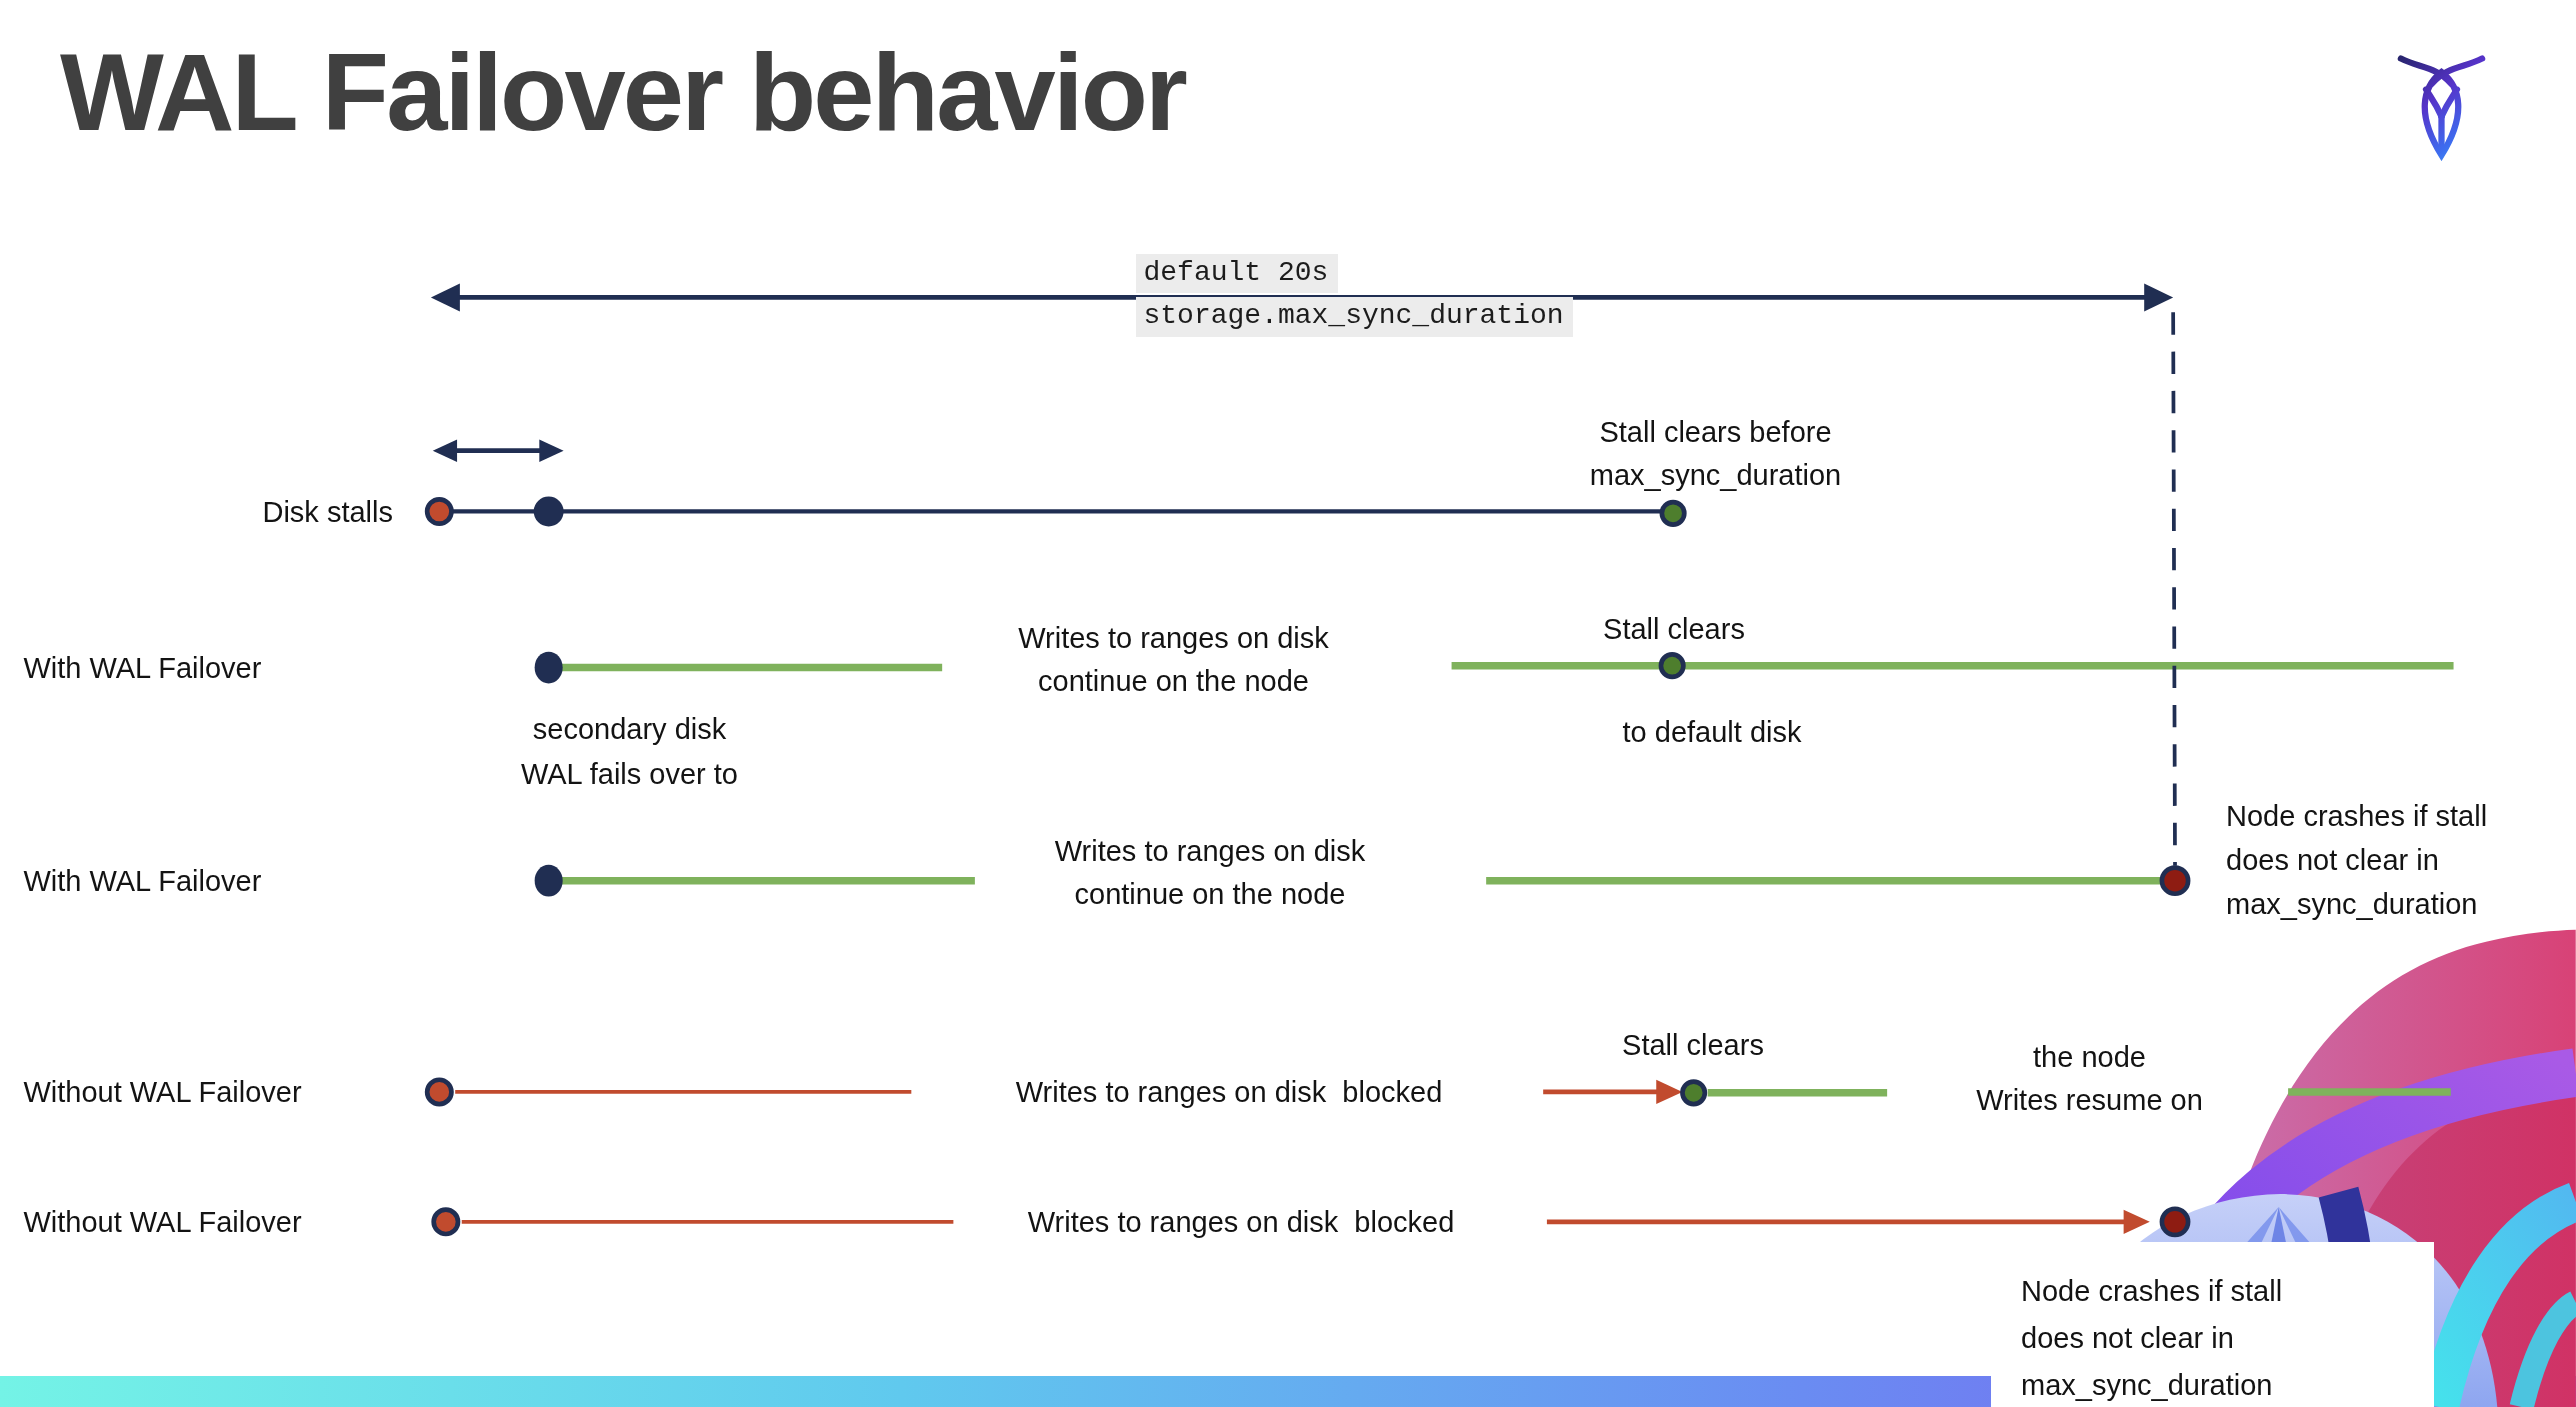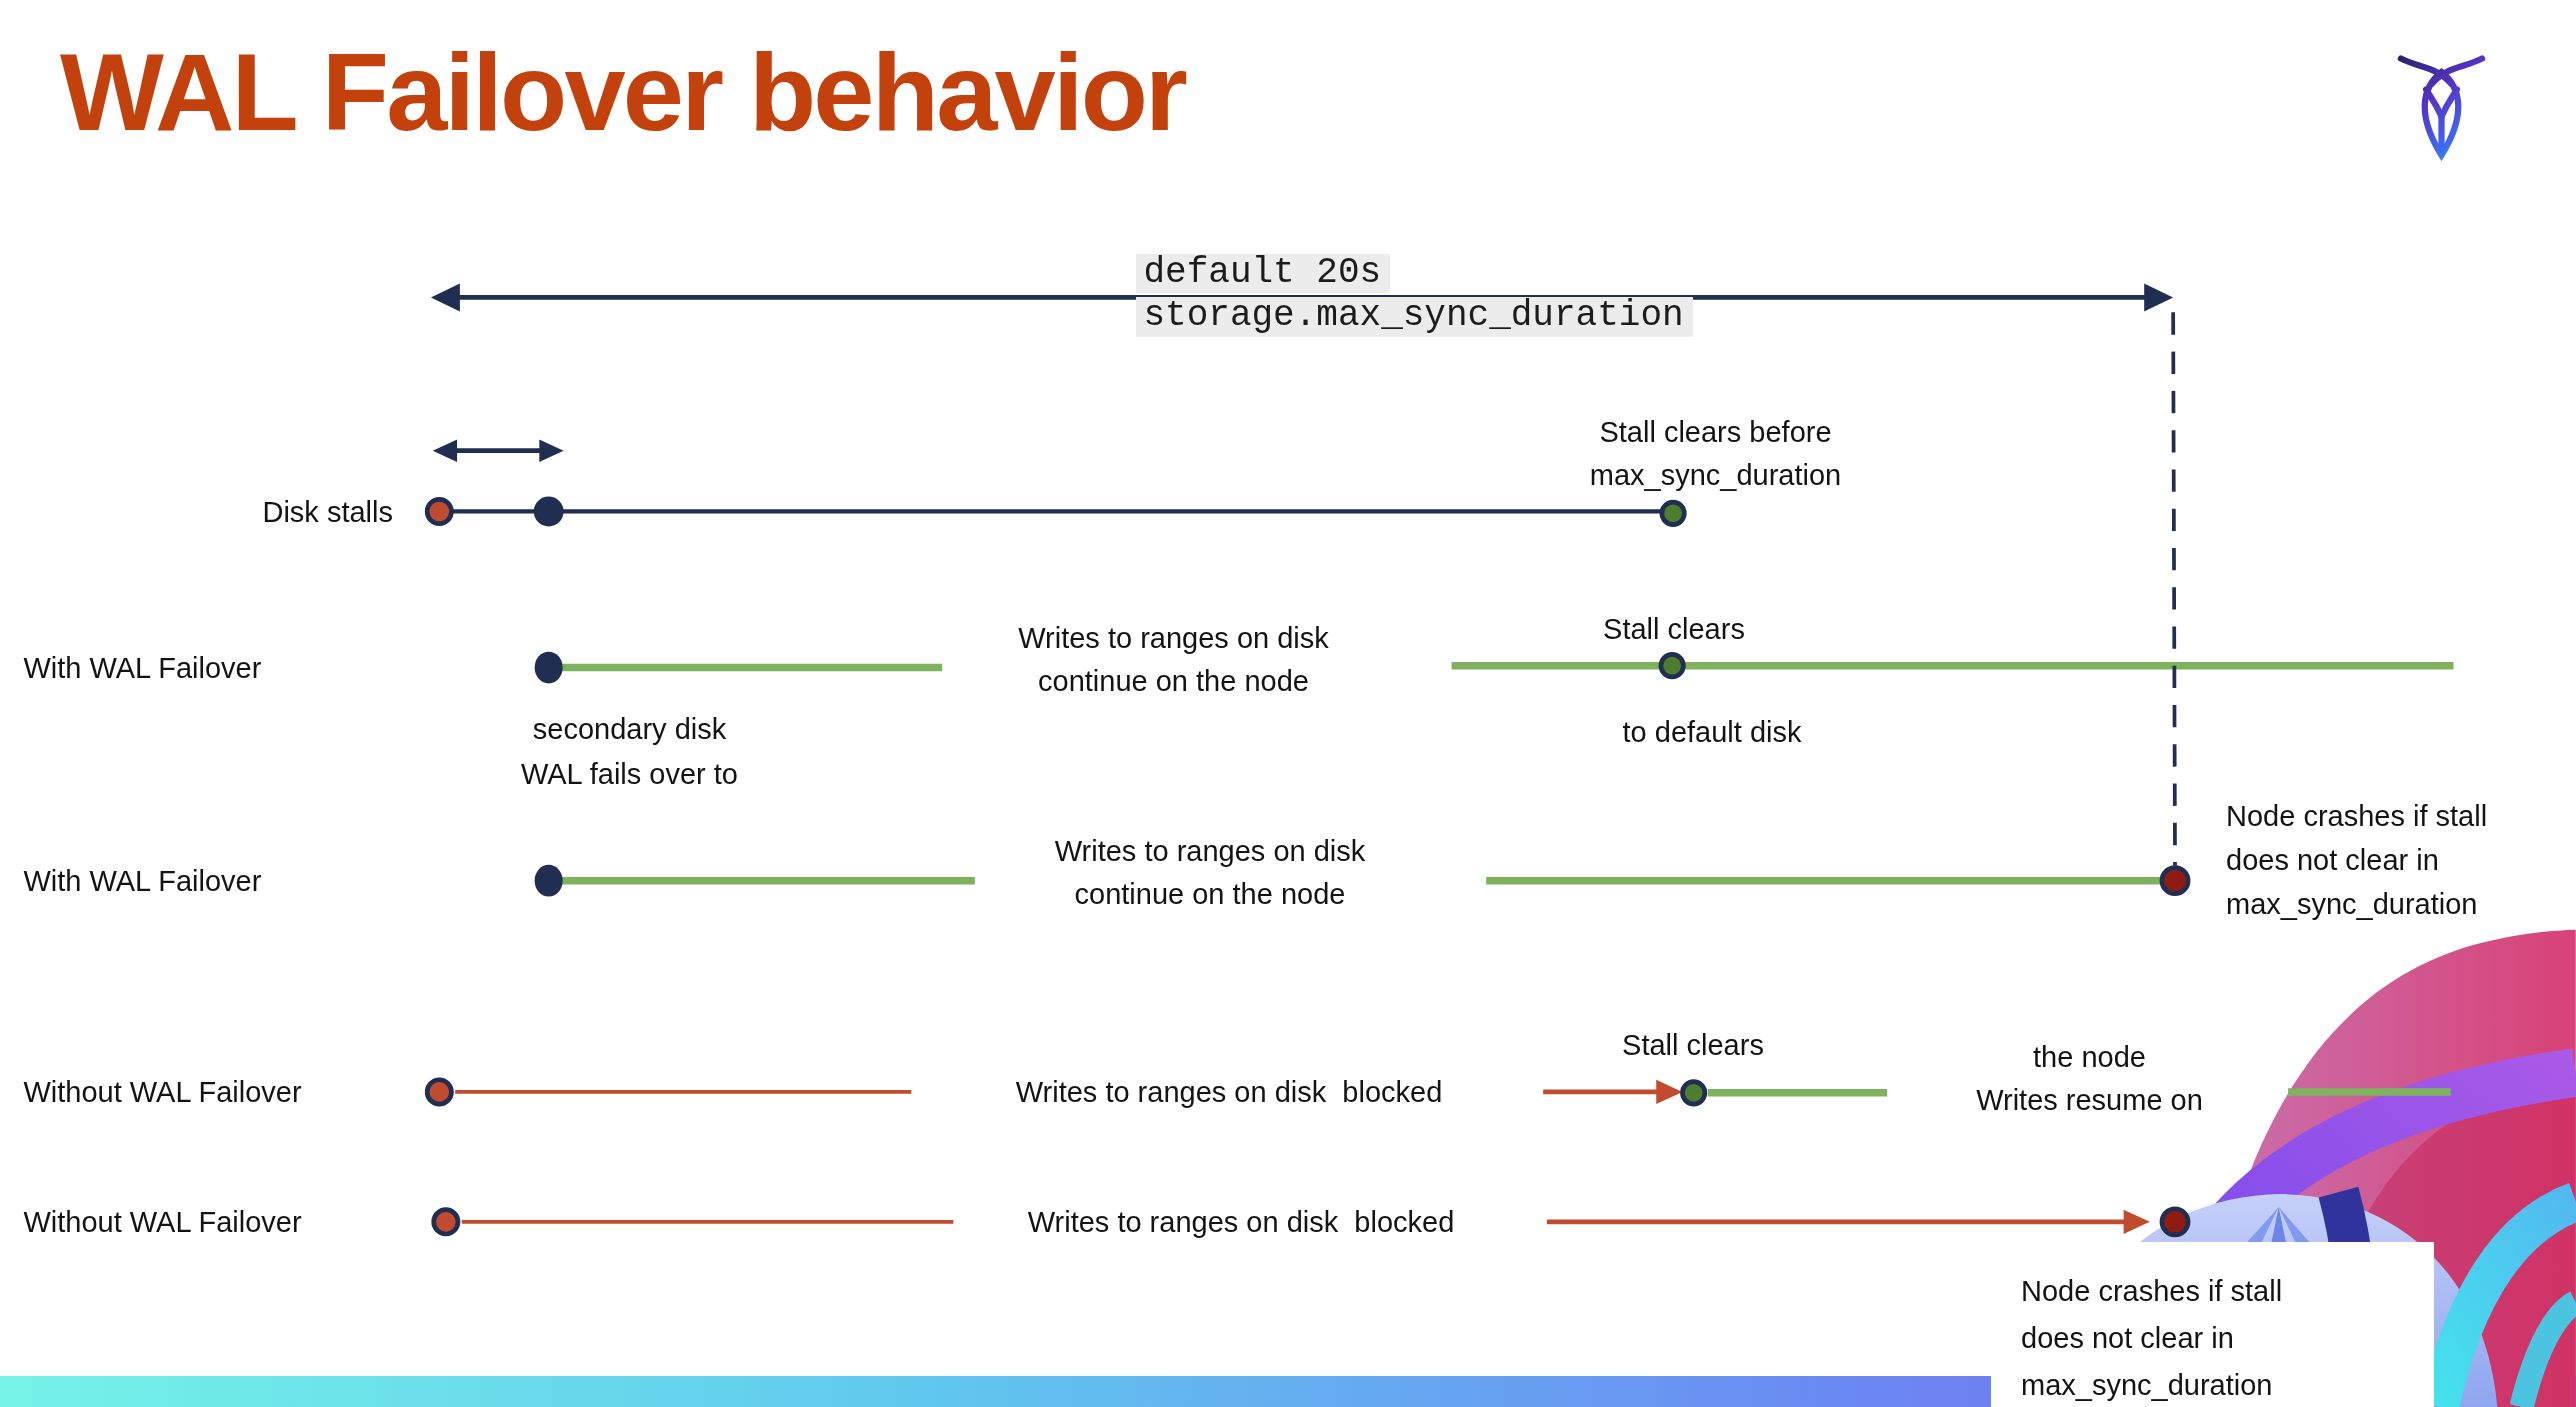--- a/index.html
+++ b/index.html
@@ -2,29 +2,29 @@
 <html style="font-size:15px"><head>
 <meta charset="utf-8">
 <style>
   html,body{margin:0;padding:0;background:#ffffff;}
   .canvas{
     position:relative;width:2576px;height:1408px;background:#ffffff;overflow:hidden;
     font-family:"Liberation Sans","DejaVu Sans",sans-serif;color:#131313;
   }
   .abs{position:absolute;}
   .title{
-    left:60px;top:28px;font-size:110px;font-weight:bold;letter-spacing:-2.8px;color:#c2410c;
+    left:60px;top:28px;font-size:110px;font-weight:bold;letter-spacing:-2.8px;color:#404040;
   }
   .label{font-size:29px;line-height:43px;color:#131313;}
   .center{text-align:center;}
   .right{text-align:right;}
   .pre{white-space:pre;}
   .mono-tag{
     font-family:"Liberation Mono","DejaVu Sans Mono",monospace;
-    font-size:36px;line-height:32px;color:#1c1c1c;
+    font-size:28px;line-height:32px;color:#1c1c1c;
   }
   .mono-tag span{
     display:inline-block;background:#ececec;padding:2.8px 9.3px 4.7px 7.5px;margin-bottom:3.7px;
   }
   .mono-tag span{display:table;}
   .footer-bar{
     left:0;bottom:0;width:2576px;height:32px;
     background:linear-gradient(90deg,#74f3e6 0%,#60c9ee 35%,#6a8cf2 70%,#7d5bf0 100%);
   }
   .crash-box{

